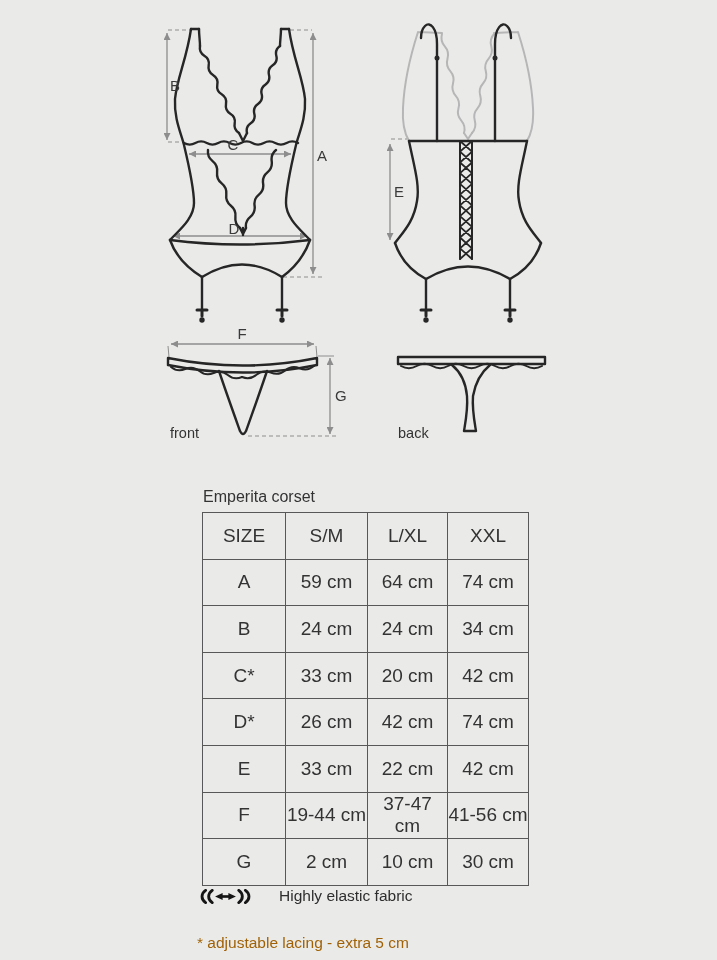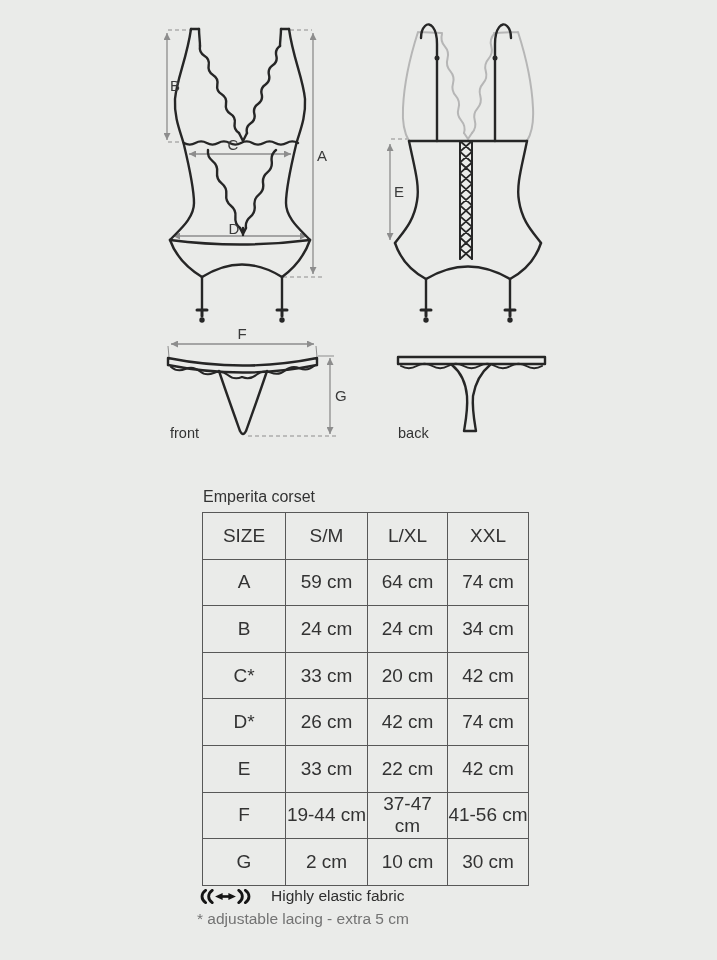--- a/index.html
+++ b/index.html
@@ -22,23 +22,23 @@
   .dt{stroke:#8d8d8d;stroke-width:1;fill:none}
   .dimtxt{font-size:15px;fill:#3a3a3a}
   .mid{text-anchor:middle}
   .captxt{font-size:14.5px;fill:#333}
   .page-title{position:absolute;left:203px;top:488px;font-size:16px;color:#333}
   table.size-table{position:absolute;left:202px;top:512px;border-collapse:collapse;table-layout:fixed}
   .size-table th,.size-table td{
     border:1px solid #585858;font-size:19px;font-weight:normal;color:#333;
     text-align:center;vertical-align:middle;height:45.6px;padding:0;background:transparent;
   }
-  .note-elastic{position:absolute;left:198px;top:887px;display:flex;align-items:center;gap:18px;
+  .note-elastic{position:absolute;left:198px;top:887px;display:flex;align-items:center;gap:26px;
     font-size:15.5px;color:#2e2e2e}
-  .note-lacing{position:absolute;left:197px;top:910px;font-size:15.5px;color:#737373}
+  .note-lacing{position:absolute;left:197px;top:934px;font-size:15.5px;color:#a16207}
   .ei{stroke:#151515;stroke-width:3;fill:none;stroke-linecap:round}
   .eif{fill:#151515;stroke:none}
 </style>
 </head>
 <body>
 
 <svg class="diagram-svg" width="717" height="470" viewBox="0 0 717 470">
   <defs>
     <marker id="arr" viewBox="0 0 10 10" refX="10" refY="5" markerWidth="9" markerHeight="7" orient="auto-start-reverse" markerUnits="userSpaceOnUse">
       <path d="M0,0 L10,5 L0,10 z" fill="#8d8d8d"></path>

